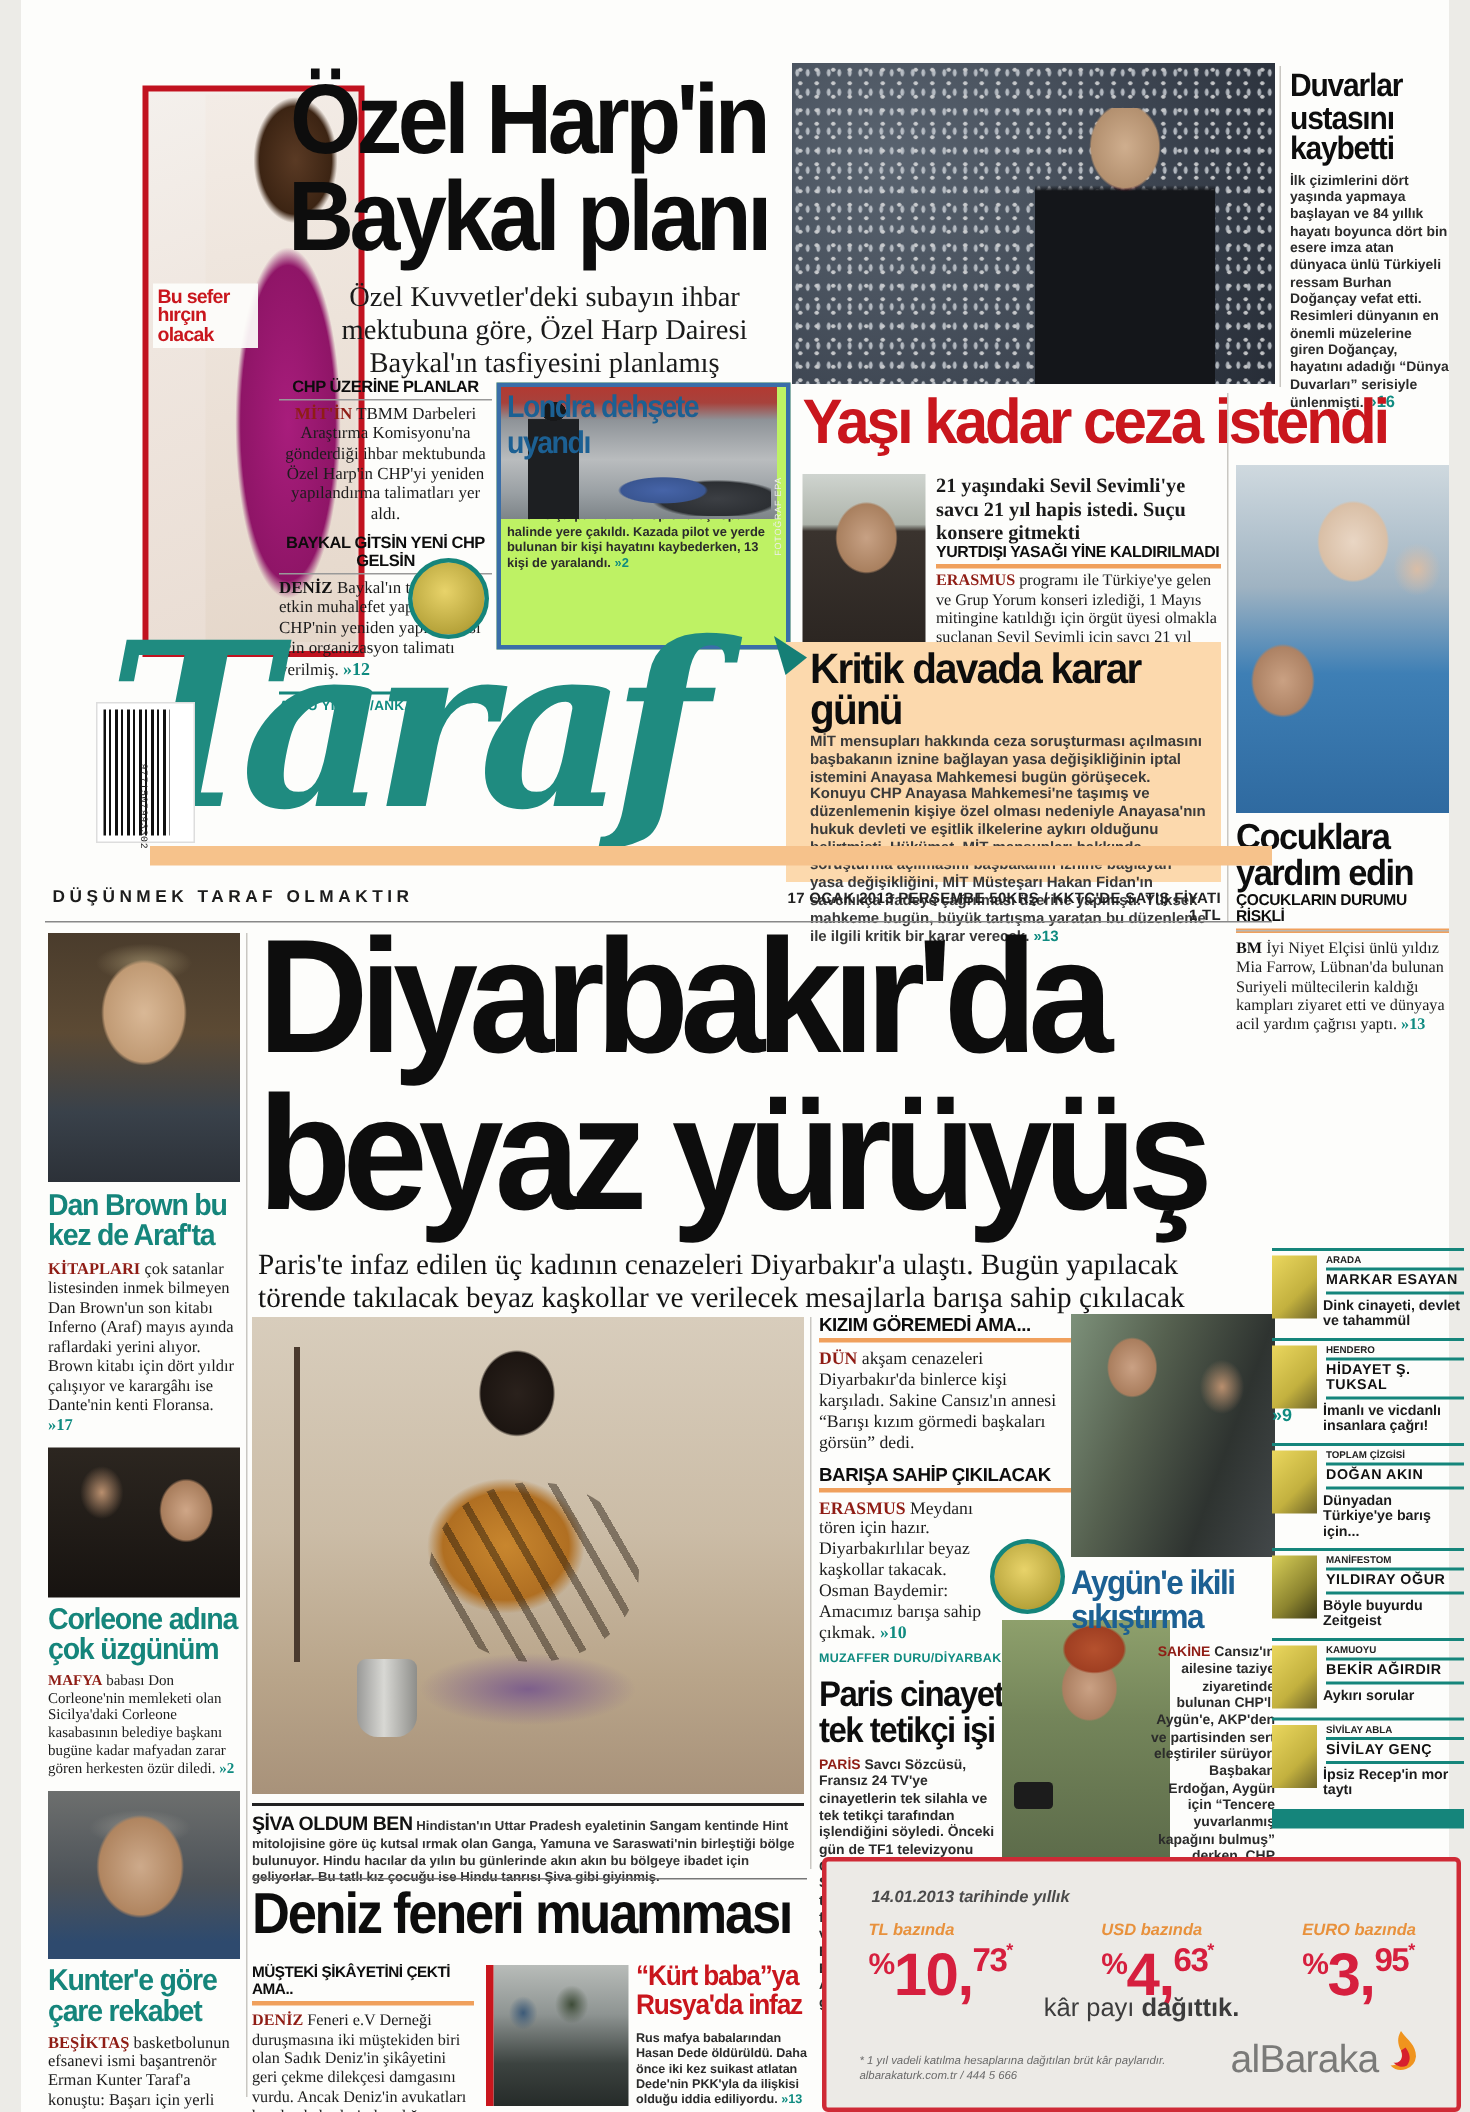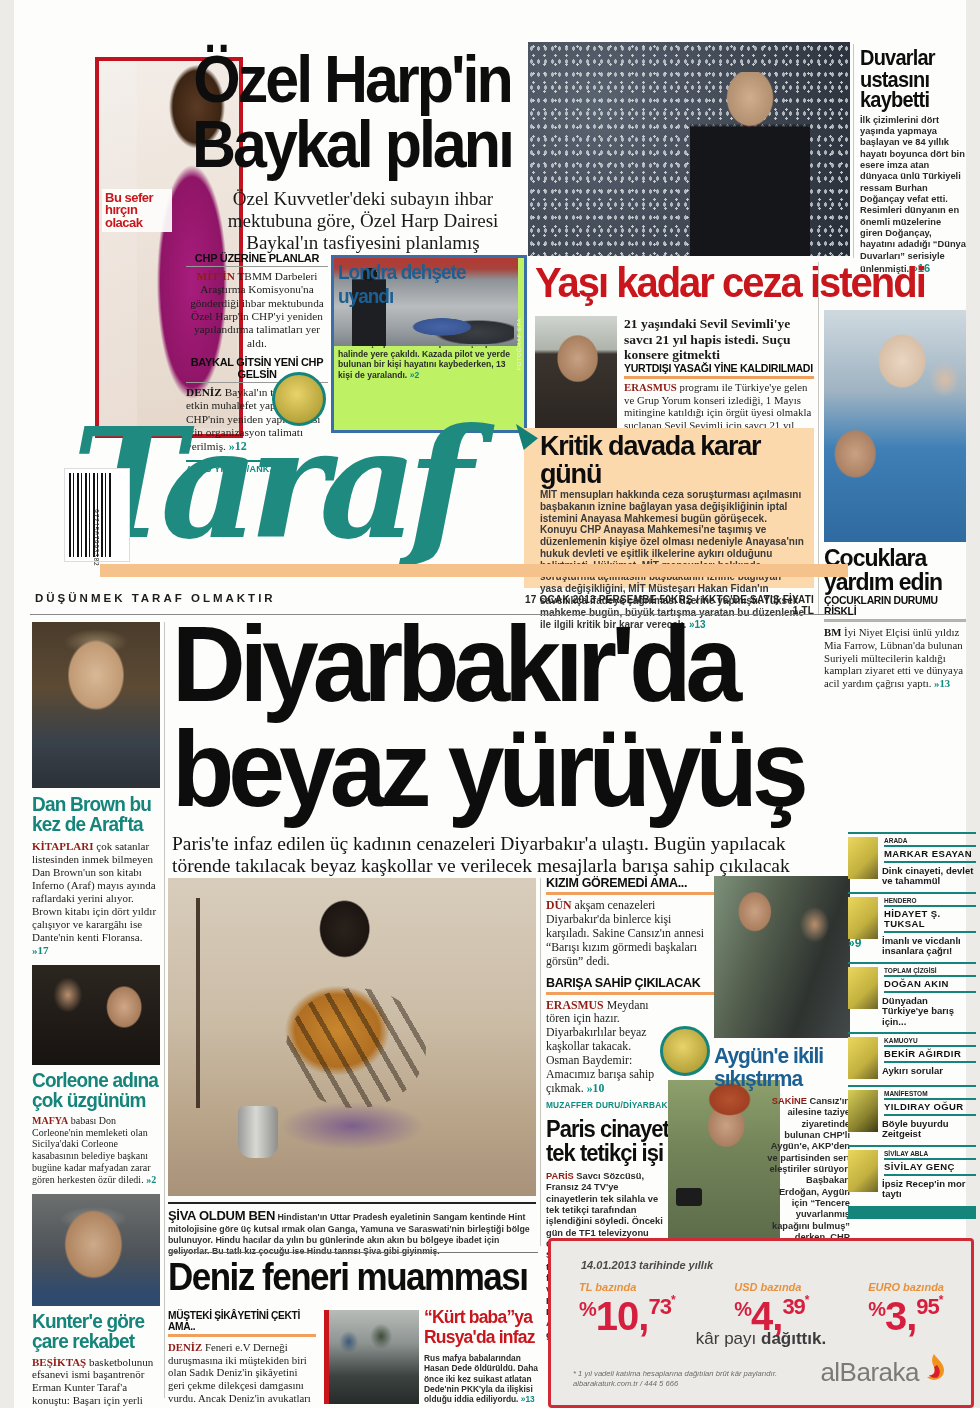--- a/index.html
+++ b/index.html
@@ -236,35 +236,35 @@
   <div class="colnst" style="border-top:2px solid #15857b;margin-top:5px;padding-top:3px;">
     <div class="thumb"></div>
     <div class="sect">TOPLAM ÇİZGİSİ</div>
     <div class="nm">DOĞAN AKIN</div>
     <div class="row2">
         <div class="pref pg">»10</div>
         <div class="ttl">Dünyadan Türkiye'ye barış için...</div>
       </div>
   </div>
   <div class="colnst" style="border-top:2px solid #15857b;margin-top:5px;padding-top:3px;">
-    <div class="thumb"></div>
-    <div class="sect">KAMUOYU</div>
-    <div class="nm">BEKİR AĞIRDIR</div>
-    <div class="row2">
-        <div class="pref pg">»13</div>
-        <div class="ttl">Aykırı sorular</div>
-      </div>
-  </div>
-  <div class="colnst" style="border-top:2px solid #15857b;margin-top:5px;padding-top:3px;">
     <div class="thumb" style="background:linear-gradient(135deg,#d8cf58 0%,#8c842f 60%,#3c3a16 100%);"></div>
     <div class="sect">MANİFESTOM</div>
     <div class="nm">YILDIRAY OĞUR</div>
     <div class="row2">
         <div class="pref pg">»13</div>
         <div class="ttl">Böyle buyurdu Zeitgeist</div>
+      </div>
+  </div>
+  <div class="colnst" style="border-top:2px solid #15857b;margin-top:5px;padding-top:3px;">
+    <div class="thumb"></div>
+    <div class="sect">KAMUOYU</div>
+    <div class="nm">BEKİR AĞIRDIR</div>
+    <div class="row2">
+        <div class="pref pg">»13</div>
+        <div class="ttl">Aykırı sorular</div>
       </div>
   </div>
   <div class="colnst" style="border-top:2px solid #15857b;margin-top:5px;padding-top:3px;">
     <div class="thumb"></div>
     <div class="sect">SİVİLAY ABLA</div>
     <div class="nm">SİVİLAY GENÇ</div>
     <div class="row2">
         <div class="pref pg">»14</div>
         <div class="ttl">İpsiz Recep'in mor taytı</div>
       </div>
@@ -292,21 +292,21 @@
 
 <div class="abs" style="left:548px;top:1238px;width:420px;height:164px;background:#eceae6;border:3px solid #cf2a36;border-radius:4px;">
   <div class="abs" style="left:30px;top:18px;font-size:11px;font-weight:bold;font-style:italic;color:#4a4a4a;">14.01.2013 tarihinde yıllık</div>
   <div class="abs" style="left:28px;top:40px;width:365px;display:flex;justify-content:space-between;">
     <div class="ratebox">
       <div class="rate-label">TL bazında</div>
       <div class="rate-val"><span class="pct">%</span><span class="num">10,</span><span class="sup">73</span><span class="star">*</span></div>
     </div>
     <div class="ratebox">
       <div class="rate-label">USD bazında</div>
-      <div class="rate-val"><span class="pct">%</span><span class="num">4,</span><span class="sup">39</span><span class="star">*</span></div>
+      <div class="rate-val"><span class="pct">%</span><span class="num">4,</span><span class="sup">63</span><span class="star">*</span></div>
     </div>
     <div class="ratebox">
       <div class="rate-label">EURO bazında</div>
       <div class="rate-val"><span class="pct">%</span><span class="num">3,</span><span class="sup">95</span><span class="star">*</span></div>
     </div>
   </div>
   <div class="abs" style="left:0;top:88px;width:420px;text-align:center;font-size:17px;color:#3c3c3c;">
     <span>kâr payı</span> <b>dağıttık.</b>
   </div>
   <div class="abs" style="left:22px;top:128px;font-size:7.6px;font-style:italic;color:#6a6a6a;line-height:1.35;">

